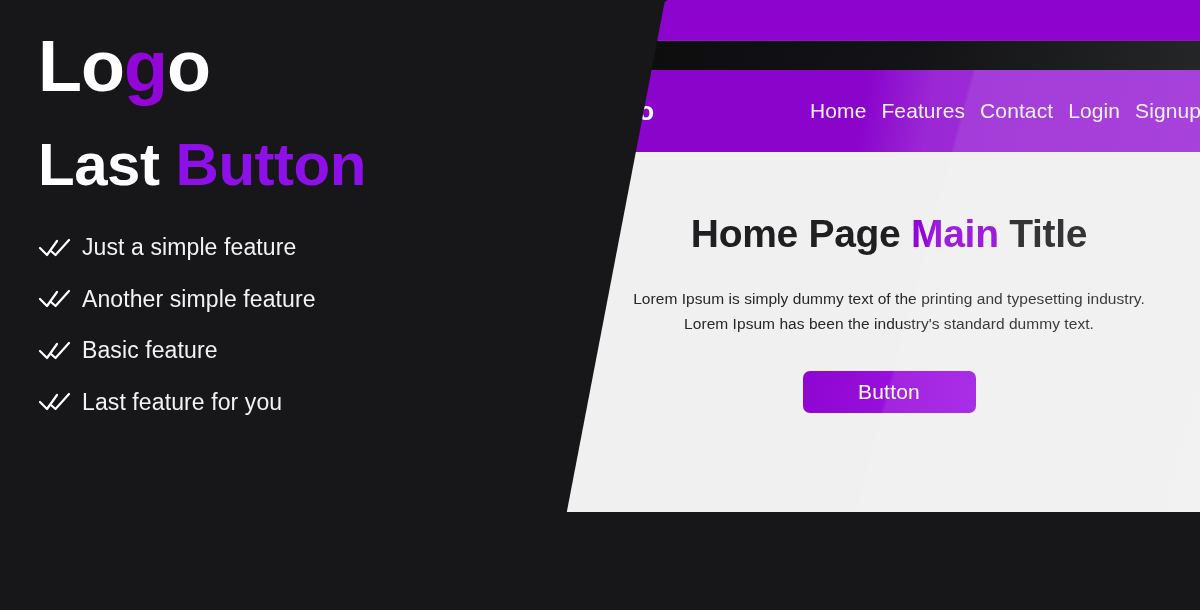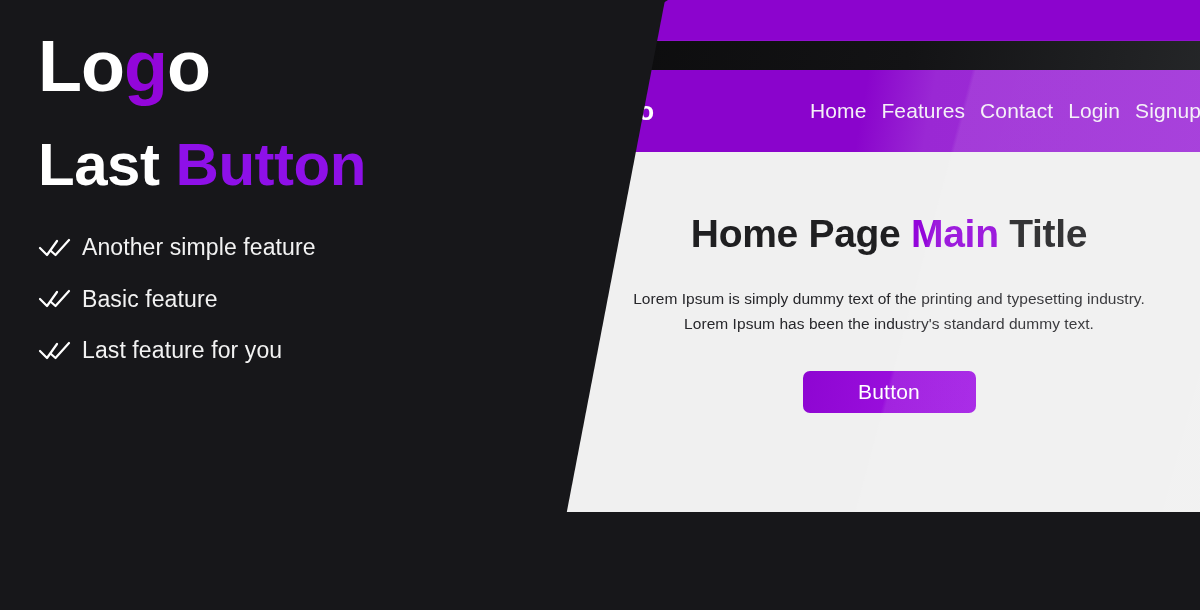--- a/index.html
+++ b/index.html
@@ -209,20 +209,27 @@
   <div id="logo-title"><span>Lo</span><span class="accent">g</span><span>o</span></div>
 
   <div id="sub-title"><span>Last </span><span class="accent">Button</span></div>
 
   <ul id="feature-list">
     <li class="feature-item">
       <svg class="check-icon" viewBox="0 0 34 22">
         <path d="M2 11 L9 18 L19 4" fill="none" stroke="#ffffff" stroke-width="2.2" stroke-linecap="round" stroke-linejoin="round"></path>
         <path d="M13 14 L17.5 18 L31 3" fill="none" stroke="#ffffff" stroke-width="2.2" stroke-linecap="round" stroke-linejoin="round"></path>
       </svg>
+      <span class="feature-label">Just a simple feature</span>
+    </li>
+    <li class="feature-item">
+      <svg class="check-icon" viewBox="0 0 34 22">
+        <path d="M2 11 L9 18 L19 4" fill="none" stroke="#ffffff" stroke-width="2.2" stroke-linecap="round" stroke-linejoin="round"></path>
+        <path d="M13 14 L17.5 18 L31 3" fill="none" stroke="#ffffff" stroke-width="2.2" stroke-linecap="round" stroke-linejoin="round"></path>
+      </svg>
       <span class="feature-label">Another simple feature</span>
     </li>
     <li class="feature-item">
       <svg class="check-icon" viewBox="0 0 34 22">
         <path d="M2 11 L9 18 L19 4" fill="none" stroke="#ffffff" stroke-width="2.2" stroke-linecap="round" stroke-linejoin="round"></path>
         <path d="M13 14 L17.5 18 L31 3" fill="none" stroke="#ffffff" stroke-width="2.2" stroke-linecap="round" stroke-linejoin="round"></path>
       </svg>
       <span class="feature-label">Basic feature</span>
     </li>
     <li class="feature-item">

